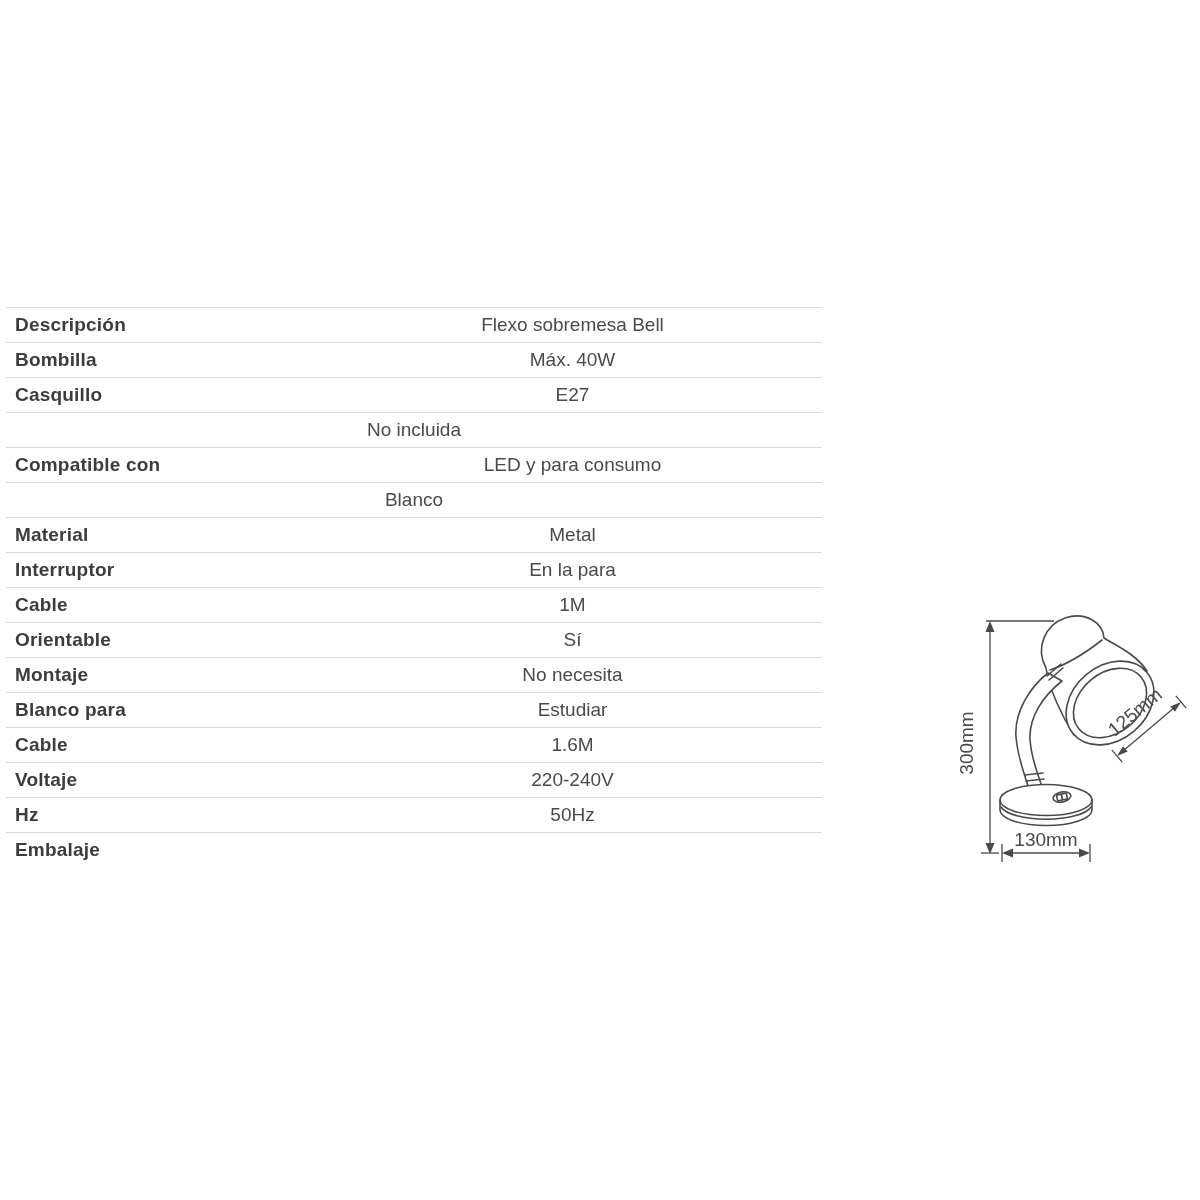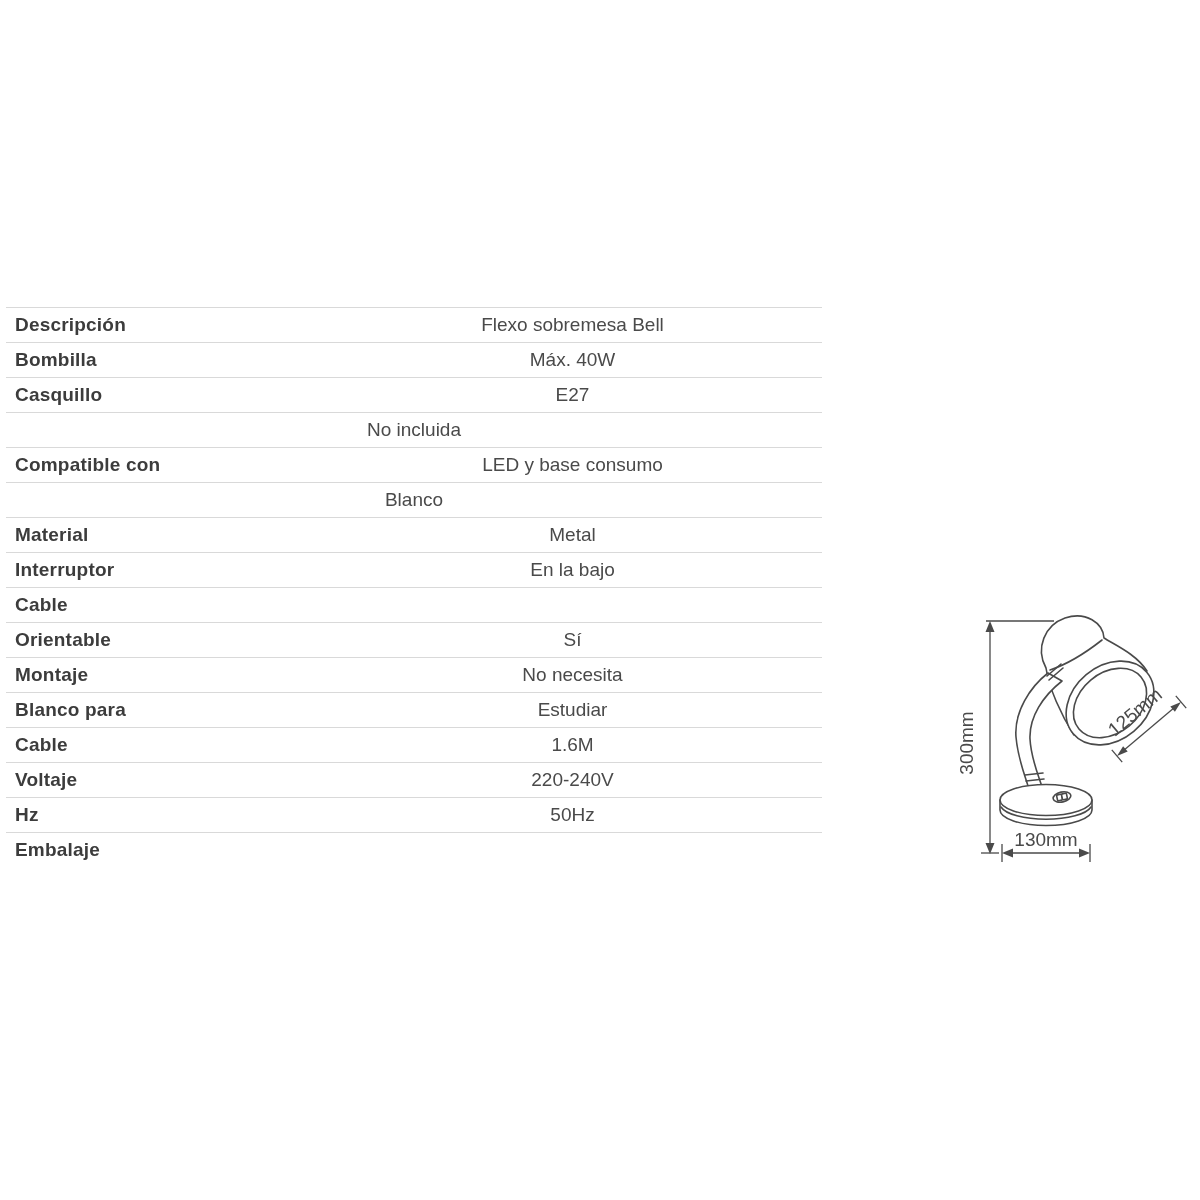--- a/index.html
+++ b/index.html
@@ -81,39 +81,40 @@
       <div class="spec-label">Casquillo</div>
       <div class="spec-value">E27</div>
     </div>
 
     <div class="spec-row">
       <div class="spec-value">No incluida</div>
     </div>
 
     <div class="spec-row">
       <div class="spec-label">Compatible con</div>
-      <div class="spec-value">LED y base consumo</div>
+      <div class="spec-value">LED y para consumo</div>
     </div>
 
     <div class="spec-row">
       <div class="spec-value">Blanco</div>
     </div>
 
     <div class="spec-row">
       <div class="spec-label">Material</div>
       <div class="spec-value">Metal</div>
     </div>
 
     <div class="spec-row">
       <div class="spec-label">Interruptor</div>
-      <div class="spec-value">En la bajo</div>
+      <div class="spec-value">En la para</div>
     </div>
 
     <div class="spec-row">
       <div class="spec-label">Cable</div>
+      <div class="spec-value">1M</div>
     </div>
 
     <div class="spec-row">
       <div class="spec-label">Orientable</div>
       <div class="spec-value">Sí</div>
     </div>
 
     <div class="spec-row">
       <div class="spec-label">Montaje</div>
       <div class="spec-value">No necesita</div>

